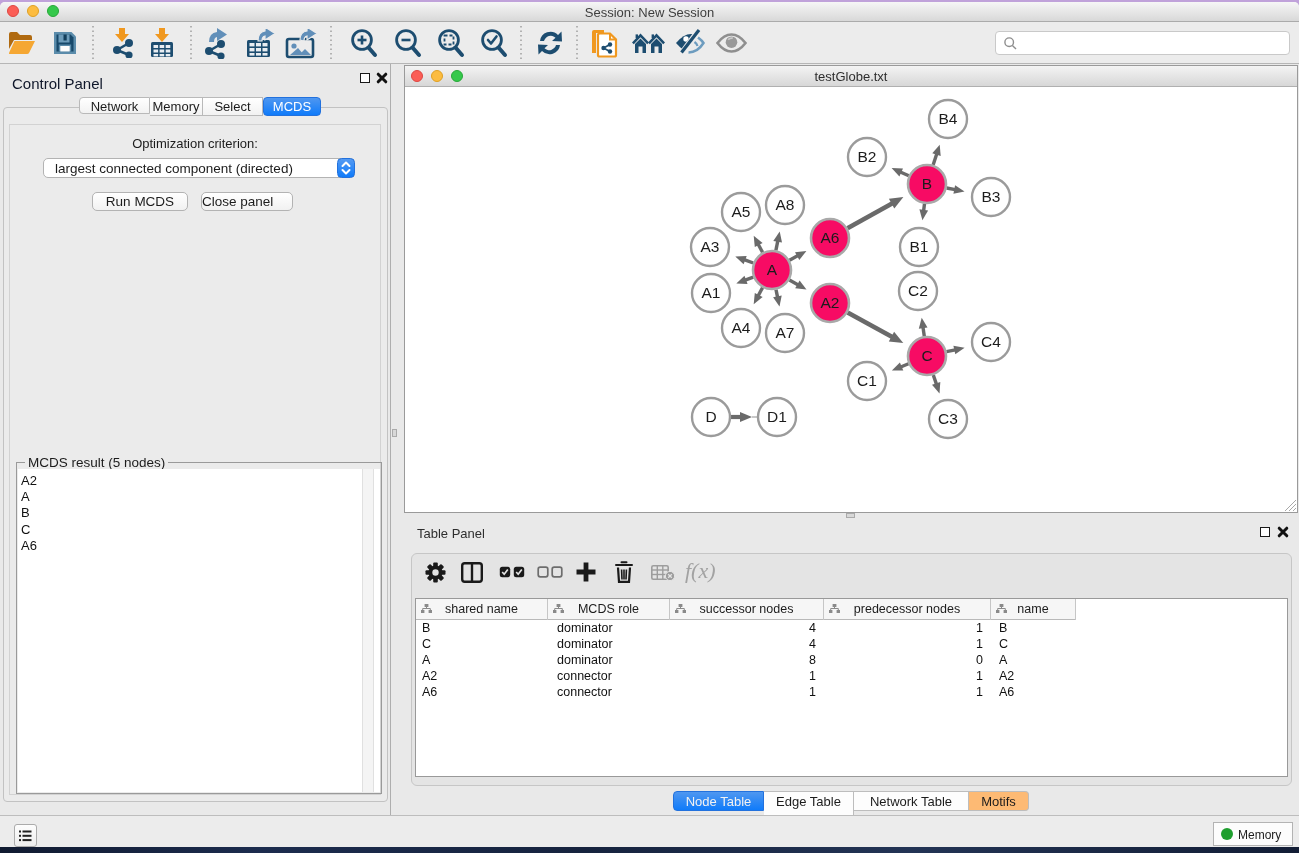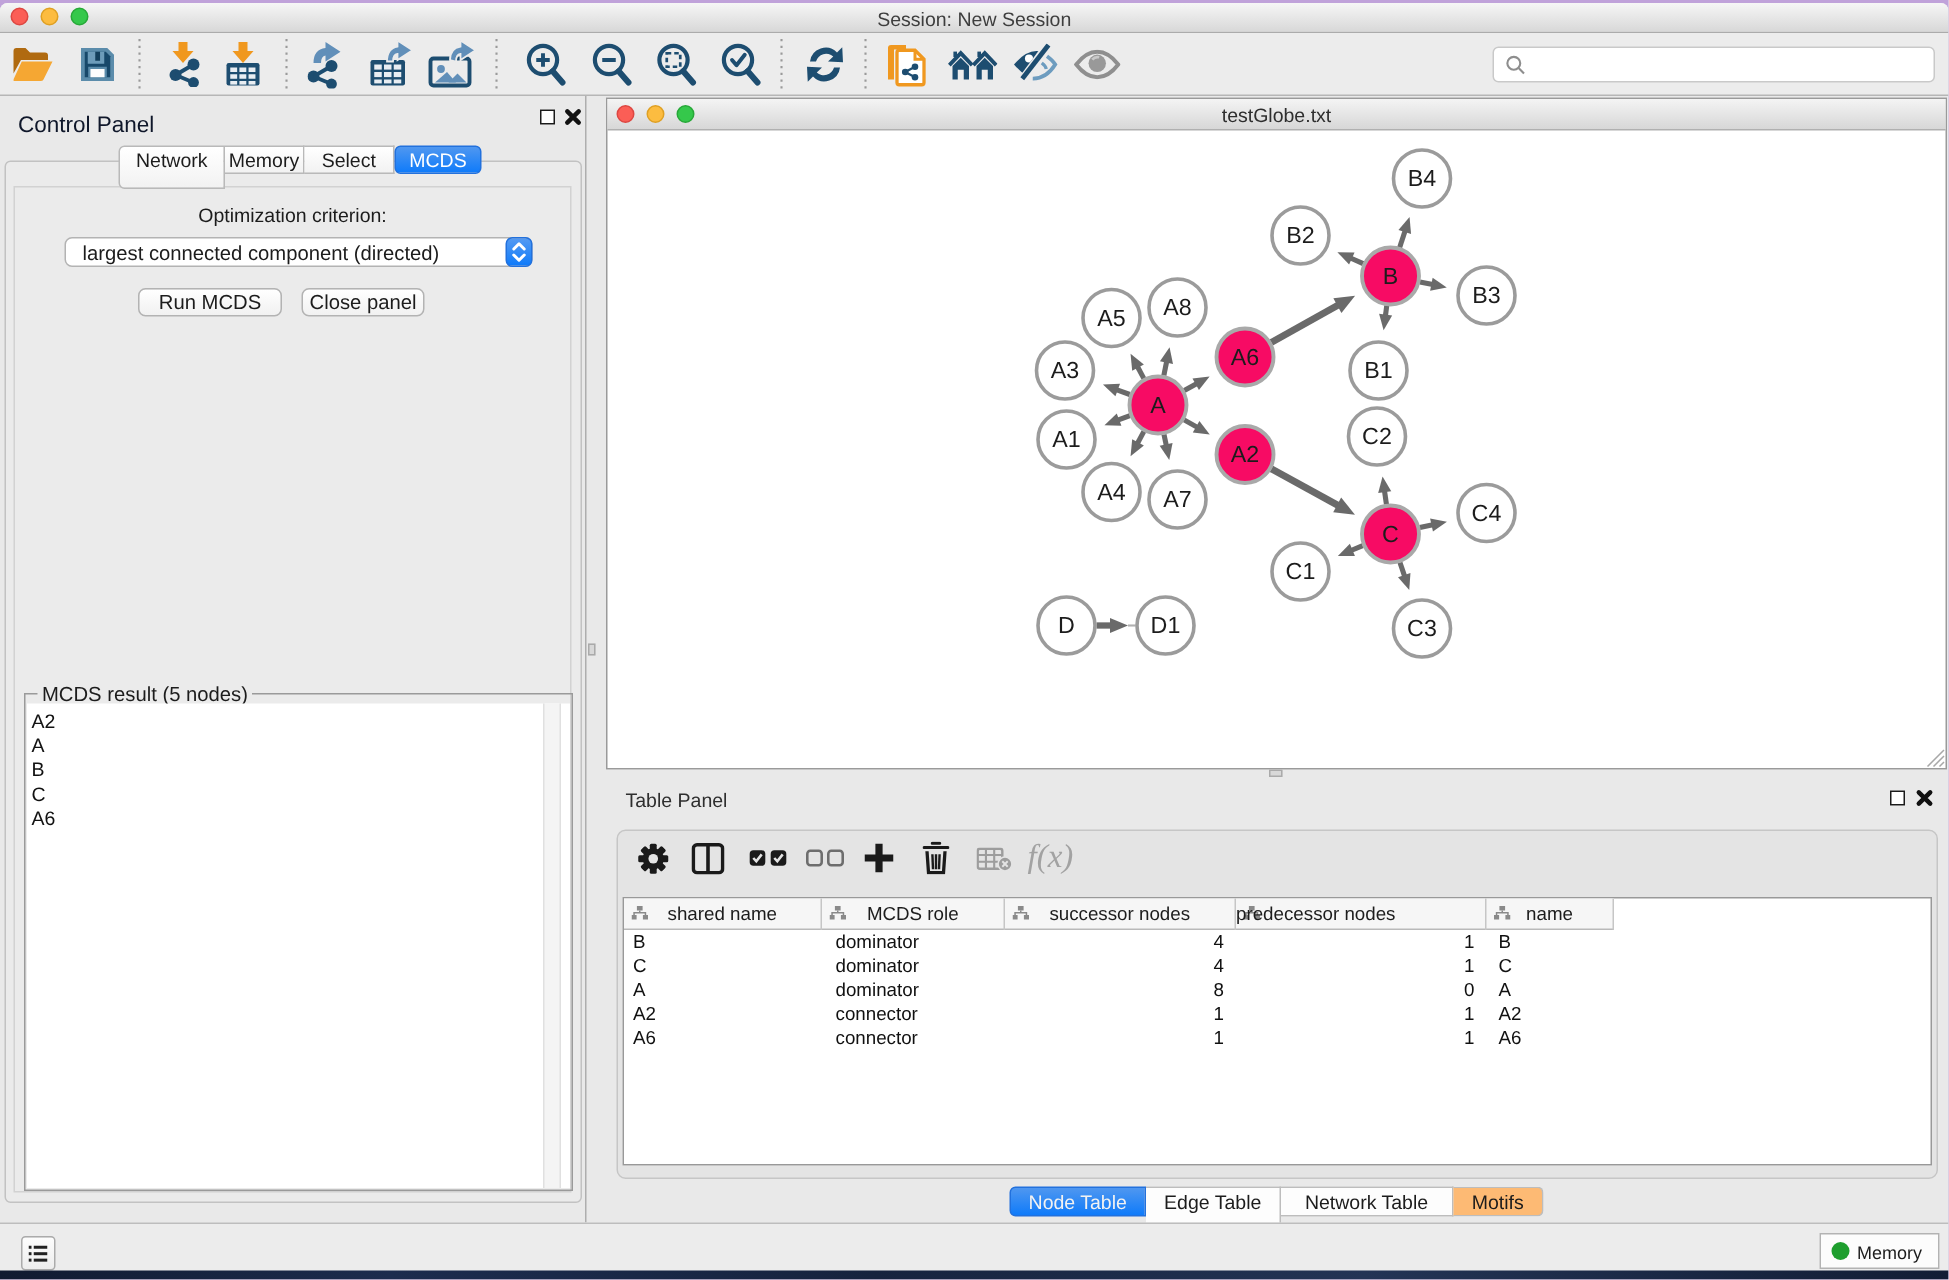--- a/index.html
+++ b/index.html
@@ -169,37 +169,37 @@
 <div class="abs" style="left:0;top:64px;width:391px;height:751px;background:#e9e9e9;border-right:1px solid #aeaeae"></div>
 <div class="abs" style="left:12px;top:75px;font-size:15px;color:#0f172a">Control Panel</div>
 <div class="abs" style="left:360px;top:73px;width:10px;height:10px;border:1.7px solid #1a1a1a;background:#fff"></div>
 <svg class="abs" style="left:376px;top:72px" width="12" height="12" viewBox="0 0 12 12">
     <path d="M2.2 2.2 L9.8 9.8 M9.8 2.2 L2.2 9.8" stroke="#111" stroke-width="3" stroke-linecap="round"></path>
   </svg>
 
 <div class="abs" style="left:3px;top:107px;width:385px;height:695px;background:#ebebeb;border:1px solid #c2c2c2;border-radius:4px"></div>
 <div class="abs" style="left:9px;top:124px;width:372px;height:671px;background:#ebebeb;border:1px solid #d2d2d2"></div>
 
-<div class="abs" style="left:79px;top:97px;width:71px;height:29px;background:linear-gradient(#ffffff,#f2f2f2);border:1px solid #b9b9b9;border-radius:4px 0 0 4px;font-size:13px;color:#1c1c1c;text-align:center;line-height:18px">Network</div>
+<div class="abs" style="left:79px;top:97px;width:71px;height:17px;background:linear-gradient(#ffffff,#f2f2f2);border:1px solid #b9b9b9;border-radius:4px 0 0 4px;font-size:13px;color:#1c1c1c;text-align:center;line-height:18px">Network</div>
 <div class="abs" style="left:150px;top:97px;width:53px;height:19px;background:linear-gradient(#ffffff,#f2f2f2);border:1px solid #b9b9b9;border-left:none;font-size:13px;color:#1c1c1c;text-align:center;line-height:18px">Memory</div>
 <div class="abs" style="left:203px;top:97px;width:60px;height:19px;background:linear-gradient(#ffffff,#f2f2f2);border:1px solid #b9b9b9;border-left:none;font-size:13px;color:#1c1c1c;text-align:center;line-height:18px">Select</div>
 <div class="abs" style="left:263px;top:97px;width:58px;height:19px;background:linear-gradient(#4f97f0,#0f7bfa);border:1px solid #2271dd;border-radius:4px;font-size:13px;color:#fff;text-align:center;line-height:18px">MCDS</div>
 
 <div class="abs" style="left:9px;top:136px;width:372px;text-align:center;font-size:13px;color:#1c1c1c">Optimization criterion:</div>
 
 <div class="abs" style="left:43px;top:158px;width:312px;height:20px;background:#fff;border:1px solid #b3b3b3;border-radius:5px"></div>
 <div class="abs" style="left:55px;top:161px;font-size:13.5px;color:#1c1c1c">largest connected component (directed)</div>
 <div class="abs" style="left:337px;top:158px;width:18px;height:20px;background:linear-gradient(#549af2,#0f7bfa);border-radius:4.5px;border:1px solid #2271dd"></div>
 <svg class="abs" style="left:340px;top:161px" width="12" height="14" viewBox="0 0 12 14">
     <path d="M2.5 5 L6 1.5 L9.5 5" fill="none" stroke="#fff" stroke-width="2" stroke-linecap="round" stroke-linejoin="round"></path>
     <path d="M2.5 9 L6 12.5 L9.5 9" fill="none" stroke="#fff" stroke-width="2" stroke-linecap="round" stroke-linejoin="round"></path>
   </svg>
 
 <div class="abs" style="left:92px;top:192px;width:96px;height:19px;background:linear-gradient(#ffffff,#f1f1f1);border:1px solid #b3b3b3;border-radius:5px;font-size:13.5px;color:#1c1c1c;text-align:center;line-height:18px">Run MCDS</div>
-<div class="abs" style="left:201px;top:192px;width:82px;height:19px;background:linear-gradient(#ffffff,#f1f1f1);border:1px solid #b3b3b3;border-radius:5px;font-size:13.5px;color:#1c1c1c;text-align:center;line-height:18px">Close panel</div>
+<div class="abs" style="left:201px;top:192px;width:92px;height:19px;background:linear-gradient(#ffffff,#f1f1f1);border:1px solid #b3b3b3;border-radius:5px;font-size:13.5px;color:#1c1c1c;line-height:18px">Close panel</div>
 
 <div class="abs" style="left:16px;top:462px;width:366px;height:332px;border:1px solid #9a9a9a"></div>
 <div class="abs" style="left:25px;top:455px;background:#ebebeb;padding:0 3px;font-size:13.5px;color:#1c1c1c">MCDS result (5 nodes)</div>
 <div class="abs" style="left:18px;top:469px;width:362px;height:323px;background:#fff"></div>
 <div class="abs" style="left:362px;top:469px;width:12px;height:323px;background:#f4f4f4;border-left:1px solid #e0e0e0;border-right:1px solid #e0e0e0"></div>
 <div class="abs" style="left:21px;top:473px;font-size:13px;color:#111;line-height:16.2px">A2<br>A<br>B<br>C<br>A6</div>
 
 <div class="abs" style="left:404px;top:65px;width:894px;height:448px;background:#fff;border:1px solid #9a9a9a"></div>
 <div class="abs" style="left:405px;top:66px;width:892px;height:21px;background:linear-gradient(#f4f4f4,#d7d7d7);border-bottom:1px solid #b0b0b0"></div>
 <div class="abs tl" style="left:411px;top:70px;background:#fb5e56;border:0.5px solid #dd4742"></div>
@@ -391,21 +391,21 @@
   </div>
 <div class="abs" style="left:824px;top:599px;width:167px;height:21px;border-right:1px solid #c6c6c6">
     <svg width="11" height="10" viewBox="0 0 11 10" style="position:absolute;left:5px;top:5px">
       <g fill="#8a8a8a">
         <rect x="3.6" y="0" width="3.8" height="3"></rect>
         <rect x="0" y="6" width="3.4" height="3"></rect>
         <rect x="7.6" y="6" width="3.4" height="3"></rect>
         <path d="M5.5 3 L5.5 4.5 M1.7 6 L1.7 4.5 L9.3 4.5 L9.3 6" stroke="#8a8a8a" fill="none" stroke-width="1"></path>
       </g>
     </svg>
-    <div style="position:absolute;left:0;right:0;top:3px;text-align:left;font-size:12.5px;color:#1c1c1c">predecessor nodes</div>
+    <div style="position:absolute;left:0;right:0;top:3px;text-align:center;font-size:12.5px;color:#1c1c1c">predecessor nodes</div>
   </div>
 <div class="abs" style="left:991px;top:599px;width:85px;height:21px;border-right:1px solid #c6c6c6">
     <svg width="11" height="10" viewBox="0 0 11 10" style="position:absolute;left:5px;top:5px">
       <g fill="#8a8a8a">
         <rect x="3.6" y="0" width="3.8" height="3"></rect>
         <rect x="0" y="6" width="3.4" height="3"></rect>
         <rect x="7.6" y="6" width="3.4" height="3"></rect>
         <path d="M5.5 3 L5.5 4.5 M1.7 6 L1.7 4.5 L9.3 4.5 L9.3 6" stroke="#8a8a8a" fill="none" stroke-width="1"></path>
       </g>
     </svg>

